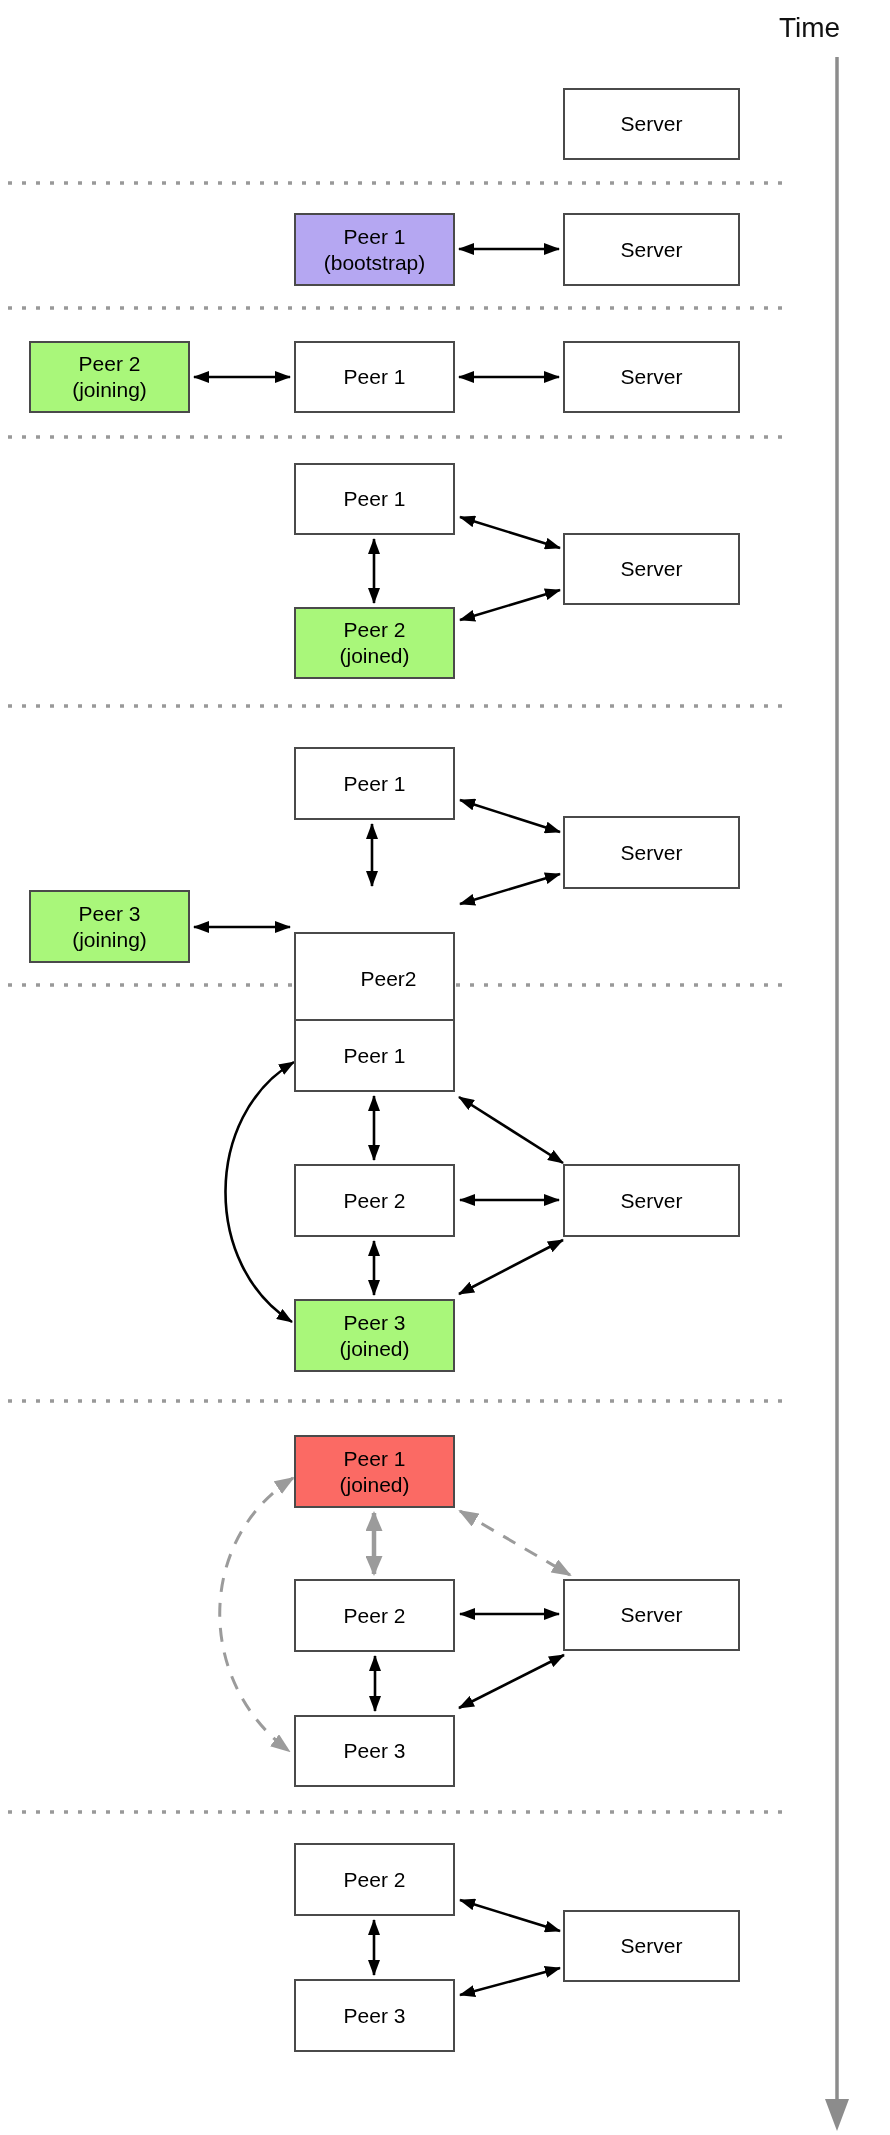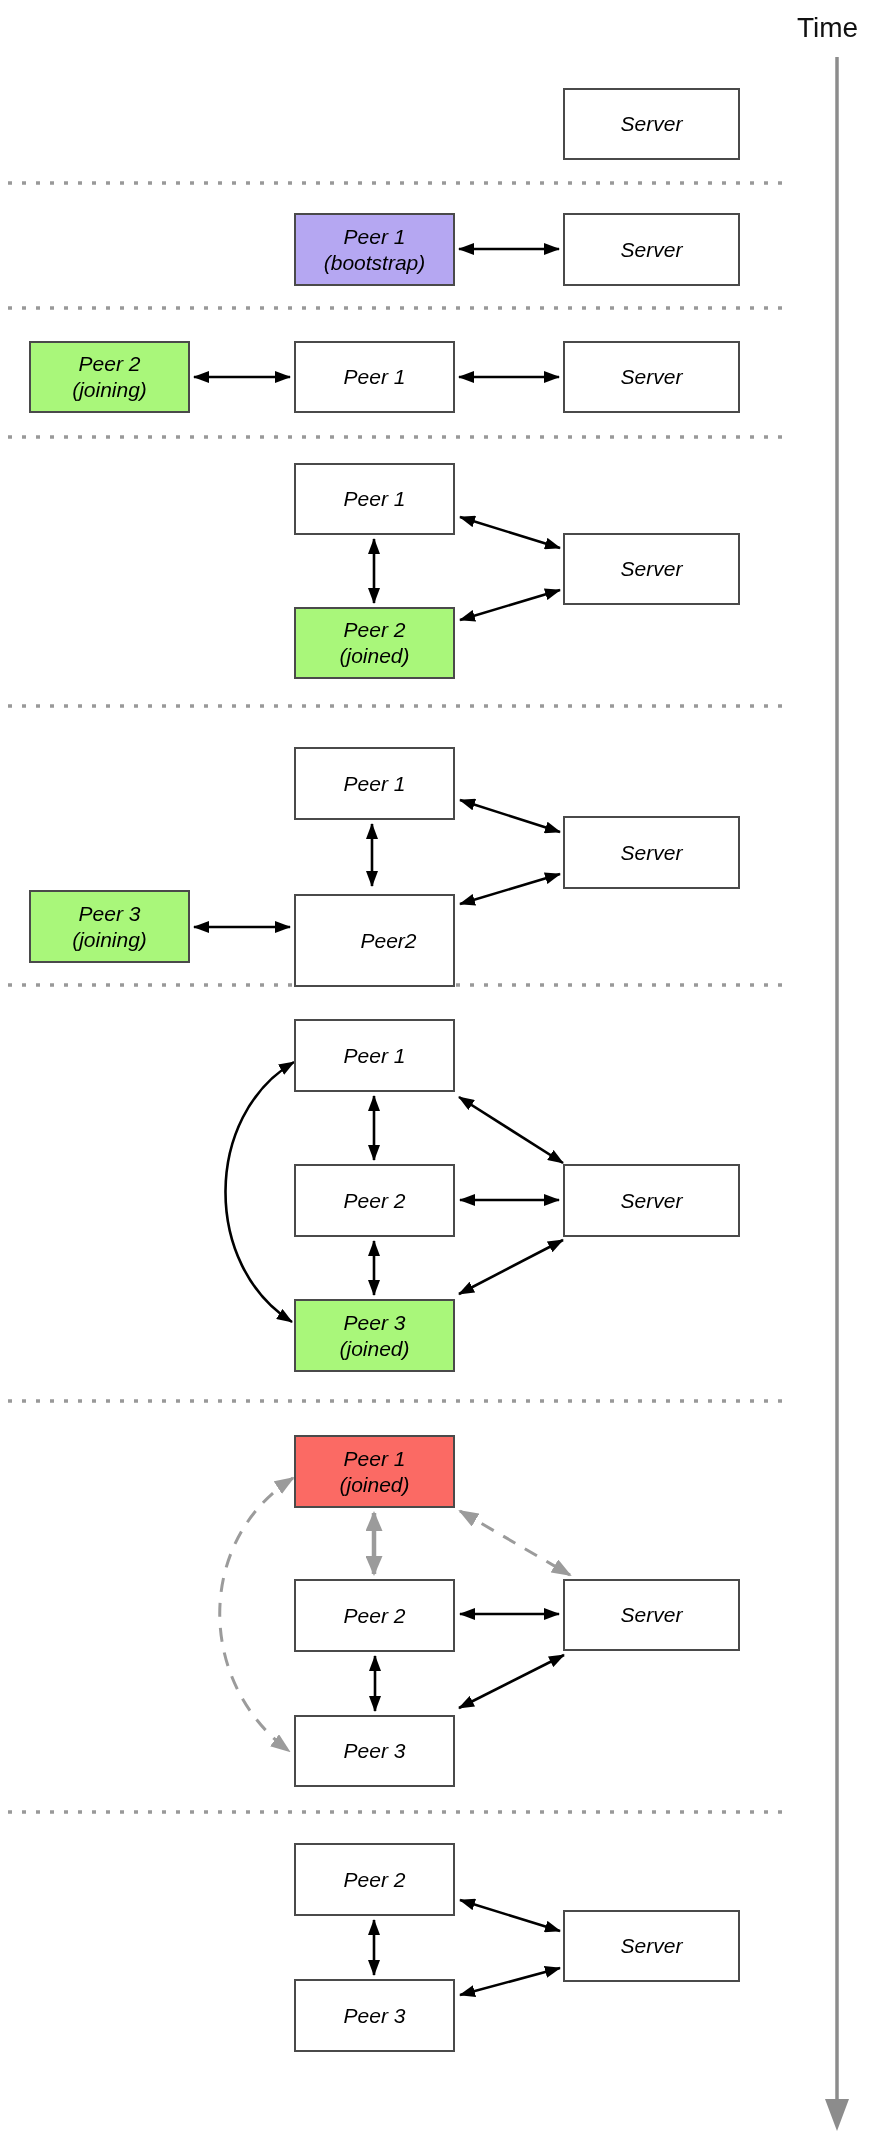--- a/index.html
+++ b/index.html
@@ -4,27 +4,27 @@
 <style>
   html,body{margin:0;padding:0;background:#fff;}
   #canvas{
     position:relative;width:890px;height:2135px;background:#fff;
     font-family:"Liberation Sans","DejaVu Sans",sans-serif;color:#000;overflow:hidden;
   }
   #arrows{position:absolute;left:0;top:0;width:890px;height:2135px;}
   .box{
     position:absolute;box-sizing:border-box;border:2px solid #4a4a4a;background:#fff;
     display:flex;flex-direction:column;align-items:center;justify-content:center;
-    font-size:21px;line-height:26px;text-align:center;font-style:italic;
+    font-size:21px;line-height:26px;text-align:center;
   }
   .box.green{background:#a9f77a;}
   .box.purple{background:#b5a7f2;}
   .box.red{background:#fb6a64;}
   #time-label{
-    position:absolute;left:797px;top:12px;width:90px;font-size:28px;line-height:32px;color:#111;
+    position:absolute;left:779px;top:12px;width:90px;font-size:28px;line-height:32px;color:#111;
   }
 </style>
 </head>
 <body>
 
 <div id="canvas">
 
   <svg id="arrows" viewBox="0 0 890 2135" xmlns="http://www.w3.org/2000/svg">
     <defs>
       <marker id="mb" markerWidth="16" markerHeight="12" refX="15" refY="6" orient="auto-start-reverse" markerUnits="userSpaceOnUse">
@@ -127,21 +127,21 @@
   <div class="box" style="left:294px;top:747px;width:161px;height:73px;">
     <span>Peer 1</span>
   </div>
   <div class="box" style="left:563px;top:816px;width:177px;height:73px;">
     <span>Server</span>
   </div>
   <div class="box green" style="left:29px;top:890px;width:161px;height:73px;">
     <span>Peer 3</span>
     <span>(joining)</span>
   </div>
-  <div class="box" style="left:294px;top:894px;width:161px;height:93px;padding-left:28px;">
+  <div class="box" style="left:294px;top:932px;width:161px;height:93px;padding-left:28px;">
     <span>Peer2</span>
   </div>
 
   <div class="box" style="left:294px;top:1019px;width:161px;height:73px;">
     <span>Peer 1</span>
   </div>
   <div class="box" style="left:294px;top:1164px;width:161px;height:73px;">
     <span>Peer 2</span>
   </div>
   <div class="box" style="left:563px;top:1164px;width:177px;height:73px;">

